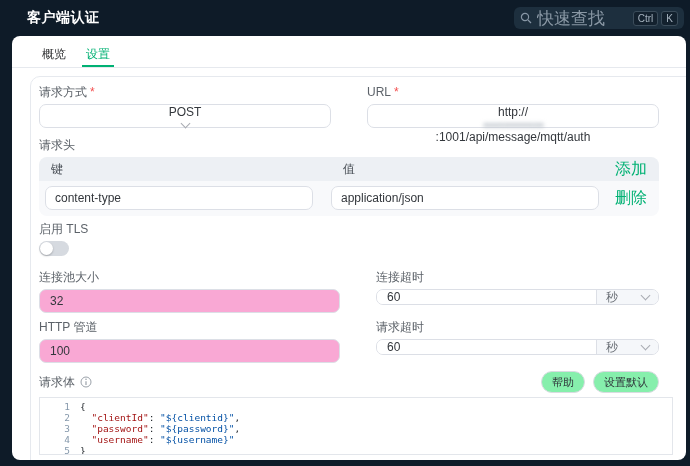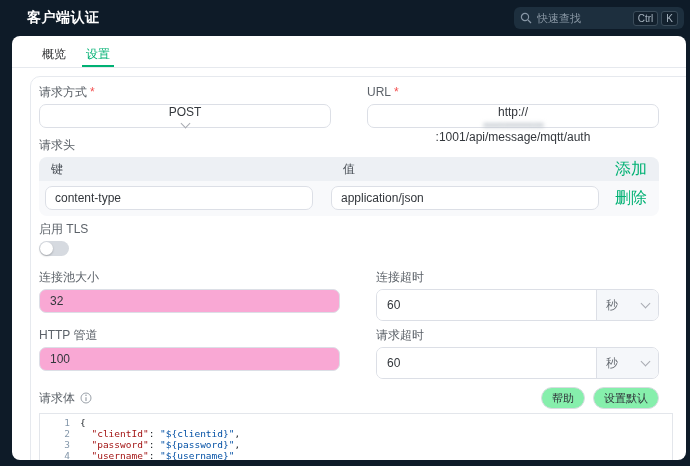--- a/index.html
+++ b/index.html
@@ -4,21 +4,21 @@
 <style>
   html,body{margin:0;padding:0;}
   body{width:690px;height:466px;position:relative;background:#0e1b28;overflow:hidden;
        font-family:"Liberation Sans","DejaVu Sans",sans-serif;}
   
   .topbar{position:absolute;top:0;left:0;right:0;height:36px;background:#0e1b28;display:flex;align-items:center;}
   .page-title{margin-left:27px;color:#ffffff;font-size:14px;font-weight:bold;letter-spacing:.5px;}
   .search{position:absolute;right:6px;top:7px;width:170px;height:22px;background:#1d2f3e;border-radius:6px;
           display:flex;align-items:center;padding:0 6px;box-sizing:border-box;cursor:text;}
   .search svg{flex:0 0 auto;}
-  .search-ph{color:#8a98a5;font-size:11px;margin-left:5px;flex:1;white-space:nowrap;overflow:hidden;}
+  .search-ph{color:#8a98a5;font-size:17px;margin-left:5px;flex:1;white-space:nowrap;overflow:hidden;}
   .kbd{background:#13212e;border:1px solid #3b4c5a;border-radius:3px;color:#a7b4c0;font-size:10px;
        padding:1px 4px;margin-left:3px;line-height:11px;}
   
   .card{position:absolute;left:12px;top:36px;right:4px;bottom:6px;background:#fff;border-radius:8px;overflow:hidden;}
   .tabbar{border-bottom:1px solid #e6e9ee;padding:10px 0 0 26px;display:flex;gap:12px;height:21px;box-sizing:content-box;}
   .tab{font-size:12px;color:#303133;padding:0 4px 7px;cursor:pointer;}
   .tab.active{color:#00b173;border-bottom:2px solid #00b173;}
   
   .panel{margin:8px -14px 0 18px;border:1px solid #e6e9ee;border-radius:10px;padding:8px 0 40px 8px;}
   .inner{width:620px;}
@@ -42,21 +42,21 @@
           color:#33373c;box-sizing:border-box;background:#fff;font-family:inherit;outline:none;}
   .hinput+. hinput{margin-left:18px;}
   .vinput{margin-left:18px;}
   .link{color:#00b173;font-size:16px;margin-left:auto;cursor:pointer;}
   
   .tls-lbl{margin-top:6px;}
   .switch{margin-top:3px;width:30px;height:15px;border-radius:8px;background:#d6dae0;position:relative;cursor:pointer;}
   .knob{position:absolute;left:1px;top:1px;width:13px;height:13px;border-radius:50%;background:#fff;
         box-shadow:0 1px 2px rgba(0,0,0,.25);}
   
-  .compound{display:flex;height:32px;border:1px solid #dcdfe6;border-radius:7px;box-sizing:border-box;
+  .compound{display:flex;height:16px;border:1px solid #dcdfe6;border-radius:7px;box-sizing:border-box;
             overflow:hidden;background:#fff;}
   .compound input{border:none;flex:1;min-width:0;padding:0 10px;font-size:12px;color:#33373c;
                   font-family:inherit;outline:none;background:#fff;}
   .unit{width:62px;background:#f5f7fa;border-left:1px solid #dcdfe6;display:flex;align-items:center;
         justify-content:space-between;padding:0 9px;font-size:12px;color:#6b7077;box-sizing:border-box;cursor:pointer;}
   .num{width:301px;height:24px;border:1px solid #dcdfe6;border-radius:7px;padding:0 10px;font-size:12px;
        color:#33373c;box-sizing:border-box;font-family:inherit;outline:none;background:#f9a8d4;}
   .r2{margin-top:14px;}
   .r3{margin-top:7px;}
   

